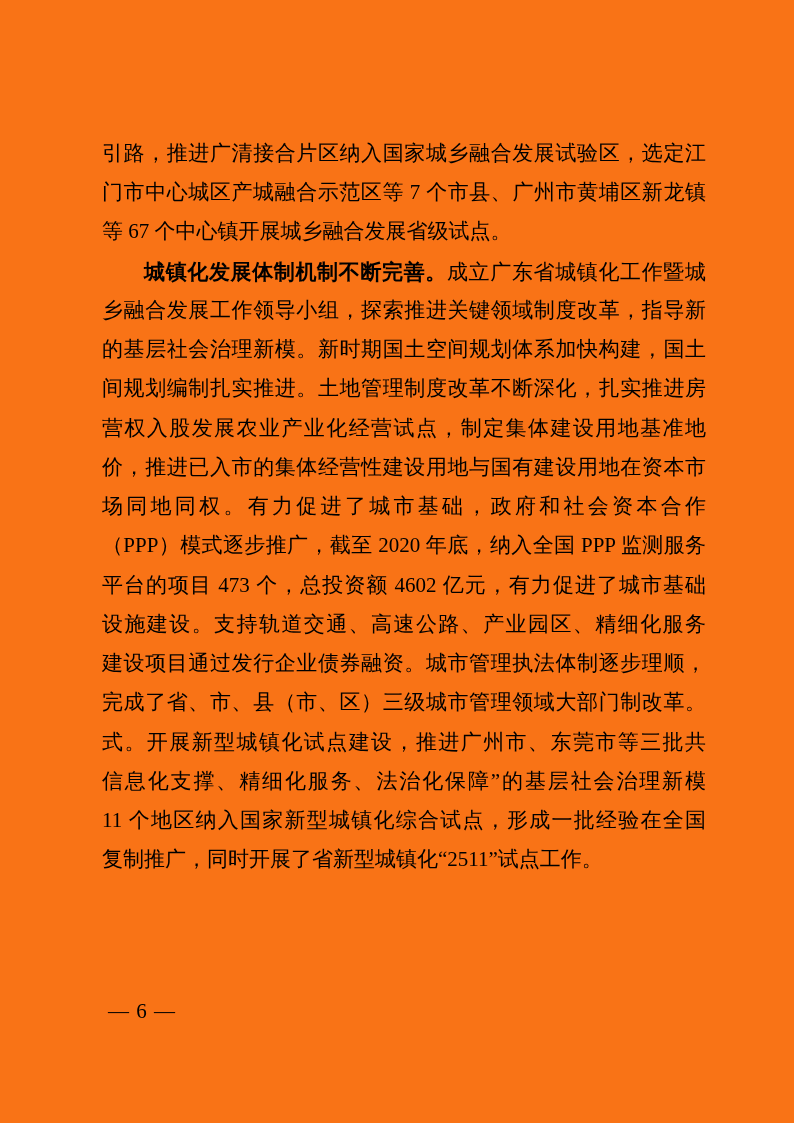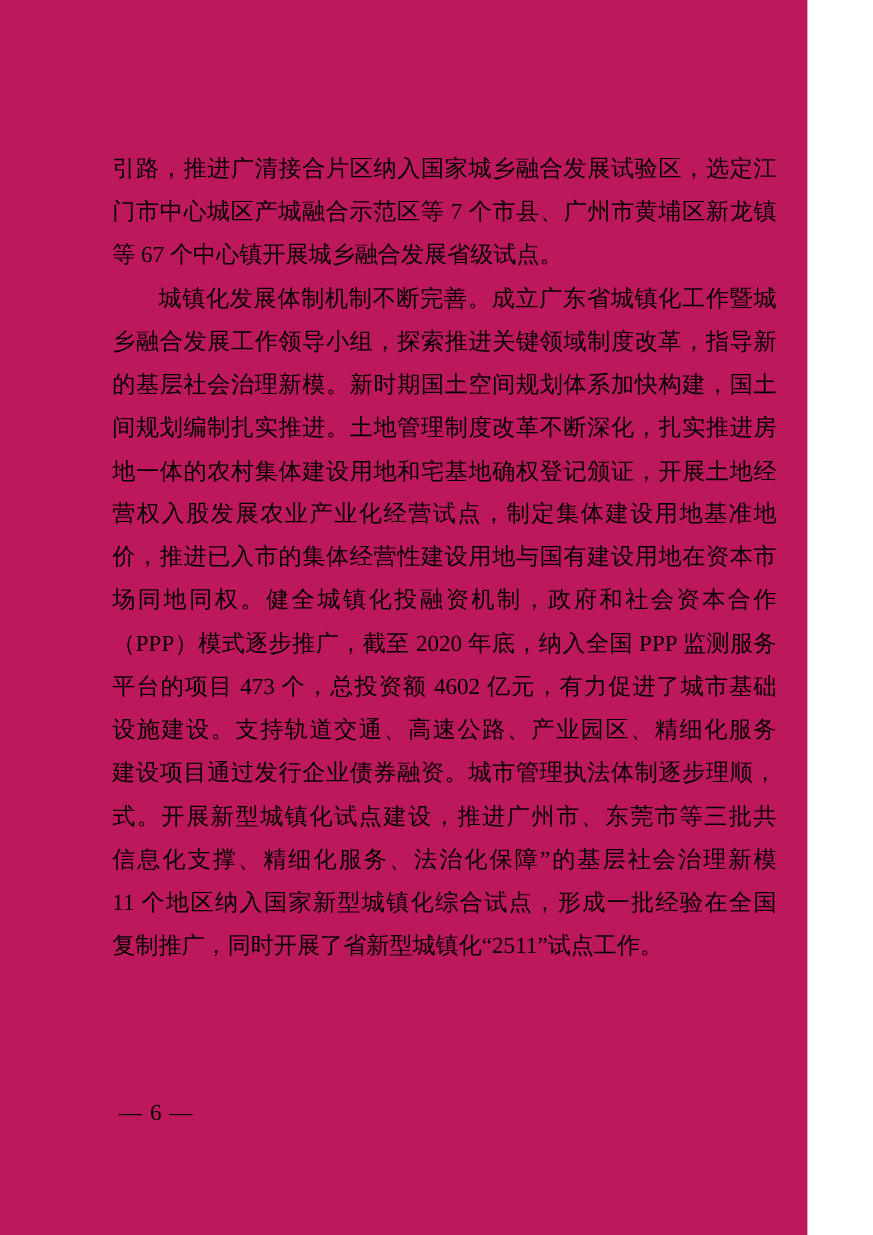--- a/index.html
+++ b/index.html
@@ -8,23 +8,23 @@
   }
   body {
     width: 794px;
     height: 1123px;
     background: #ffffff;
     color: #000000;
     font-family: "Liberation Serif", "DejaVu Serif", serif;
   }
   .page {
     position: relative;
-    width: 734px;
+    width: 794px;
     height: 1123px;
-    background: #be185d;
+    background: #f97316;
     overflow: hidden;
   }
   .text-block {
     position: absolute;
     left: 102px;
     top: 134px;
     width: 604px;
     font-size: 21px;
   }
   .line {
@@ -35,21 +35,21 @@
     text-justify: inter-character;
     overflow: hidden;
   }
   .line.para-end {
     text-align-last: left;
   }
   .line.indented {
     padding-left: 42px;
   }
   .bold-lead {
-    font-weight: 400;
+    font-weight: 700;
     font-family: "Liberation Sans", "DejaVu Sans", sans-serif;
   }
   .footer {
     position: absolute;
     left: 108px;
     top: 997px;
     font-size: 21px;
     line-height: 28px;
     letter-spacing: 1px;
     text-align: left;
@@ -61,28 +61,28 @@
 <div class="page">
 
   <div class="text-block">
     <div class="line">引路，推进广清接合片区纳入国家城乡融合发展试验区，选定江</div>
     <div class="line">门市中心城区产城融合示范区等 7 个市县、广州市黄埔区新龙镇</div>
     <div class="line para-end">等 67 个中心镇开展城乡融合发展省级试点。</div>
     <div class="line indented"><span class="bold-lead">城镇化发展体制机制不断完善。</span><span>成立广东省城镇化工作暨城</span></div>
     <div class="line">乡融合发展工作领导小组，探索推进关键领域制度改革，指导新</div>
     <div class="line">的基层社会治理新模。新时期国土空间规划体系加快构建，国土空</div>
     <div class="line">间规划编制扎实推进。土地管理制度改革不断深化，扎实推进房</div>
-    <div class="line">地一体的农村集体建设用地和宅基地确权登记颁证，开展土地经</div>
     <div class="line">营权入股发展农业产业化经营试点，制定集体建设用地基准地</div>
     <div class="line">价，推进已入市的集体经营性建设用地与国有建设用地在资本市</div>
-    <div class="line">场同地同权。健全城镇化投融资机制，政府和社会资本合作</div>
+    <div class="line">场同地同权。有力促进了城市基础，政府和社会资本合作</div>
     <div class="line">（PPP）模式逐步推广，截至 2020 年底，纳入全国 PPP 监测服务</div>
     <div class="line">平台的项目 473 个，总投资额 4602 亿元，有力促进了城市基础</div>
     <div class="line">设施建设。支持轨道交通、高速公路、产业园区、精细化服务</div>
     <div class="line">建设项目通过发行企业债券融资。城市管理执法体制逐步理顺，</div>
+    <div class="line">完成了省、市、县（市、区）三级城市管理领域大部门制改革。</div>
     <div class="line">式。开展新型城镇化试点建设，推进广州市、东莞市等三批共</div>
     <div class="line">信息化支撑、精细化服务、法治化保障”的基层社会治理新模</div>
     <div class="line">11 个地区纳入国家新型城镇化综合试点，形成一批经验在全国</div>
     <div class="line para-end">复制推广，同时开展了省新型城镇化“2511”试点工作。</div>
   </div>
 
   <div class="footer">— 6 —</div>
 
 </div>
 

